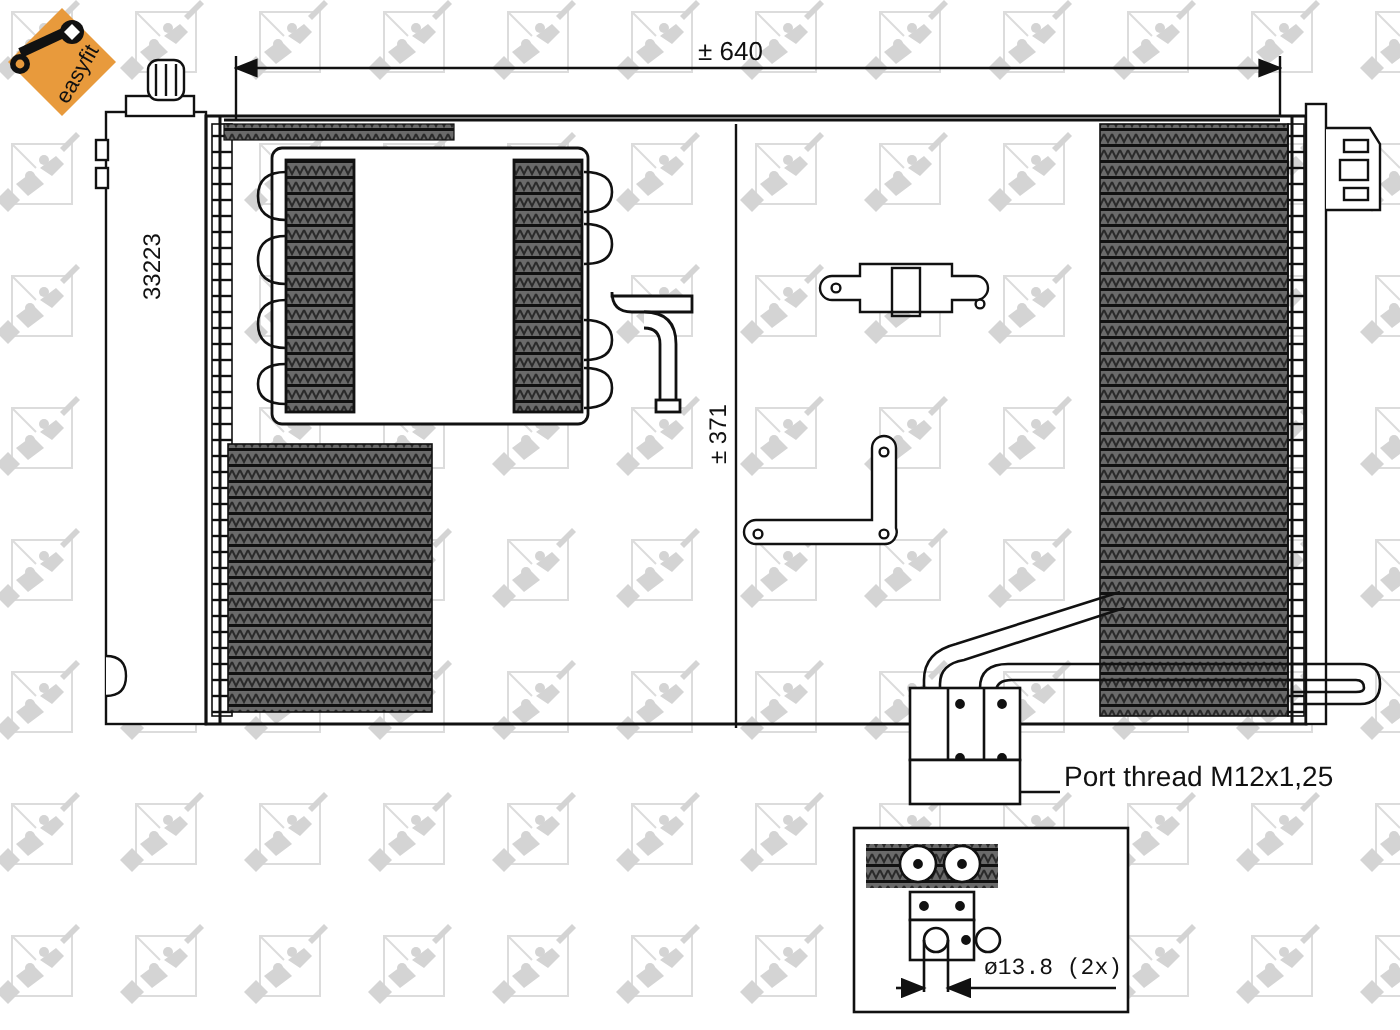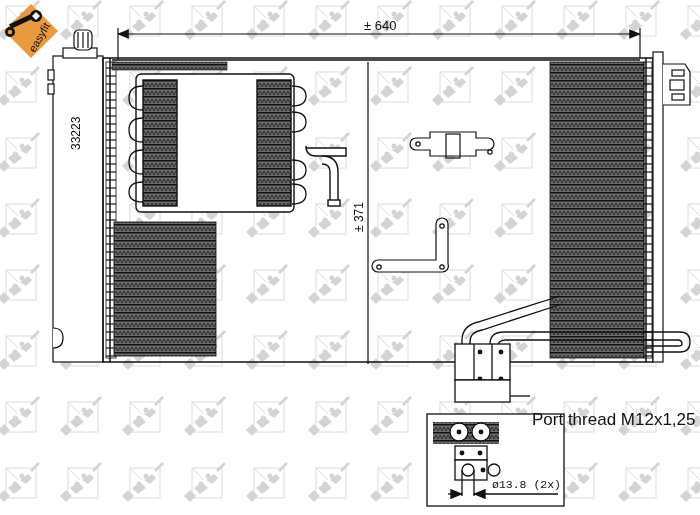--- a/index.html
+++ b/index.html
@@ -1,24 +1,24 @@
 <!DOCTYPE html>
 <html><head>
 <meta charset="utf-8">
 <style>
   html, body { margin: 0; padding: 0; background: #ffffff; }
   body { width: 700px; height: 515px; position: relative; overflow: hidden;
          font-family: "Liberation Sans", sans-serif; }
   #wm { position: absolute; left: 0; top: 0; width: 700px; height: 515px; pointer-events: none; }
   #drawing { position: absolute; left: 0; top: 0; width: 700px; height: 515px; }
   .lbl { position: absolute; color: #111; white-space: nowrap; font-family: "Liberation Sans", sans-serif; }
-  #dim-width { left: 364px; top: 18px; font-size: 13px; }
+  #dim-width { left: 349px; top: 18px; font-size: 13px; }
   #dim-part { left: 69px; top: 122px; font-size: 12px; transform: rotate(-90deg); transform-origin: 0 0; top: 150px; }
   #dim-height { left: 352px; top: 232px; font-size: 12px; transform: rotate(-90deg); transform-origin: 0 0; }
-  #port-label { left: 532px; top: 410px; font-size: 17px; }
+  #port-label { left: 532px; top: 380px; font-size: 14px; }
   #dia-label { left: 492px; top: 478px; font-size: 11.5px; font-family: Liberation Mono, monospace; }
   #badge { position: absolute; left: 2px; top: 2px; width: 58px; height: 58px; }
   #badge-text { position: absolute; left: 26px; top: 48px; font-size: 11px; color: #111;
                 transform: rotate(-60deg); transform-origin: 0 0; font-family: "Liberation Sans", sans-serif; }
 </style>
 </head>
 <body>
 
 <svg id="wm" viewBox="0 0 700 515" xmlns="http://www.w3.org/2000/svg">
   <defs>

